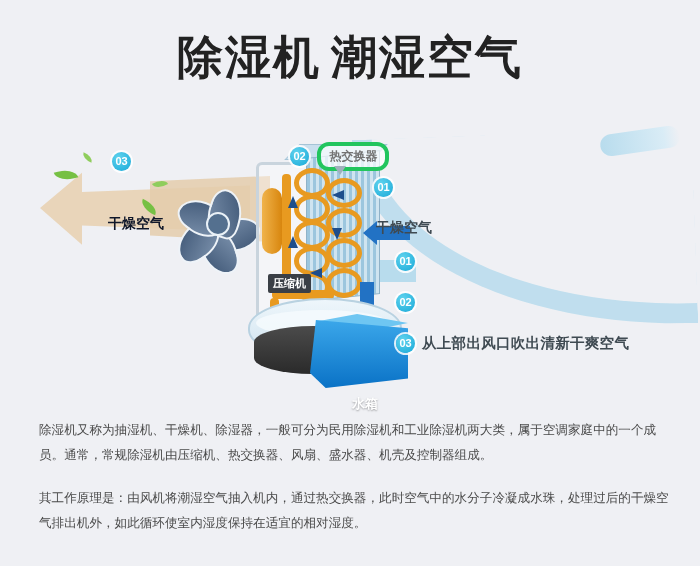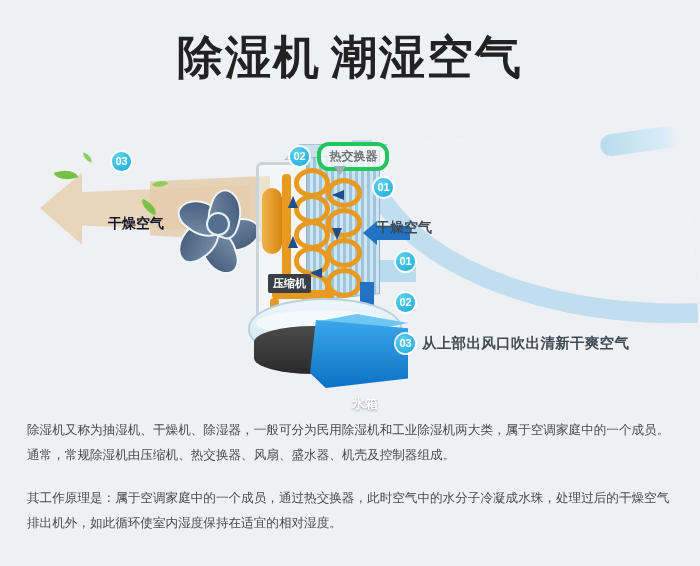--- a/index.html
+++ b/index.html
@@ -244,21 +244,21 @@
   .step .txt{
     font-size:14.5px;font-weight:bold;color:#3f4a52;
     white-space:nowrap;letter-spacing:.3px;
   }
 
   
   .copy{
     position:absolute;left:27px;top:418px;width:650px;
     color:#4a4a4a;font-size:12.6px;line-height:25px;
   }
-  .copy p{margin:0 0 18px 0;}
+  .copy p{margin:0 0 18px 12px;}
 </style>
 </head>
 <body>
 
 <div class="title">
   <span class="t1">除湿机</span><span class="t2">潮湿空气</span>
 </div>
 
 <div class="stage">
 
@@ -345,14 +345,14 @@
     <span class="badge">02</span>
   </div>
   <div class="step">
     <span class="badge">03</span>
     <span class="txt">从上部出风口吹出清新干爽空气</span>
   </div>
 </div>
 
 <div class="copy">
   <p>除湿机又称为抽湿机、干燥机、除湿器，一般可分为民用除湿机和工业除湿机两大类，属于空调家庭中的一个成员。通常，常规除湿机由压缩机、热交换器、风扇、盛水器、机壳及控制器组成。</p>
-  <p>其工作原理是：属于空调家庭中的一个成员，通过热交换器，此时空气中的水分子冷凝成水珠，处理过后的干燥空气排出机外，如此循环使室内湿度保持在适宜的相对湿度。</p>
+  <p>其工作原理是：由风机将潮湿空气抽入机内，通过热交换器，此时空气中的水分子冷凝成水珠，处理过后的干燥空气排出机外，如此循环使室内湿度保持在适宜的相对湿度。</p>
 </div>
 
 </body></html>

